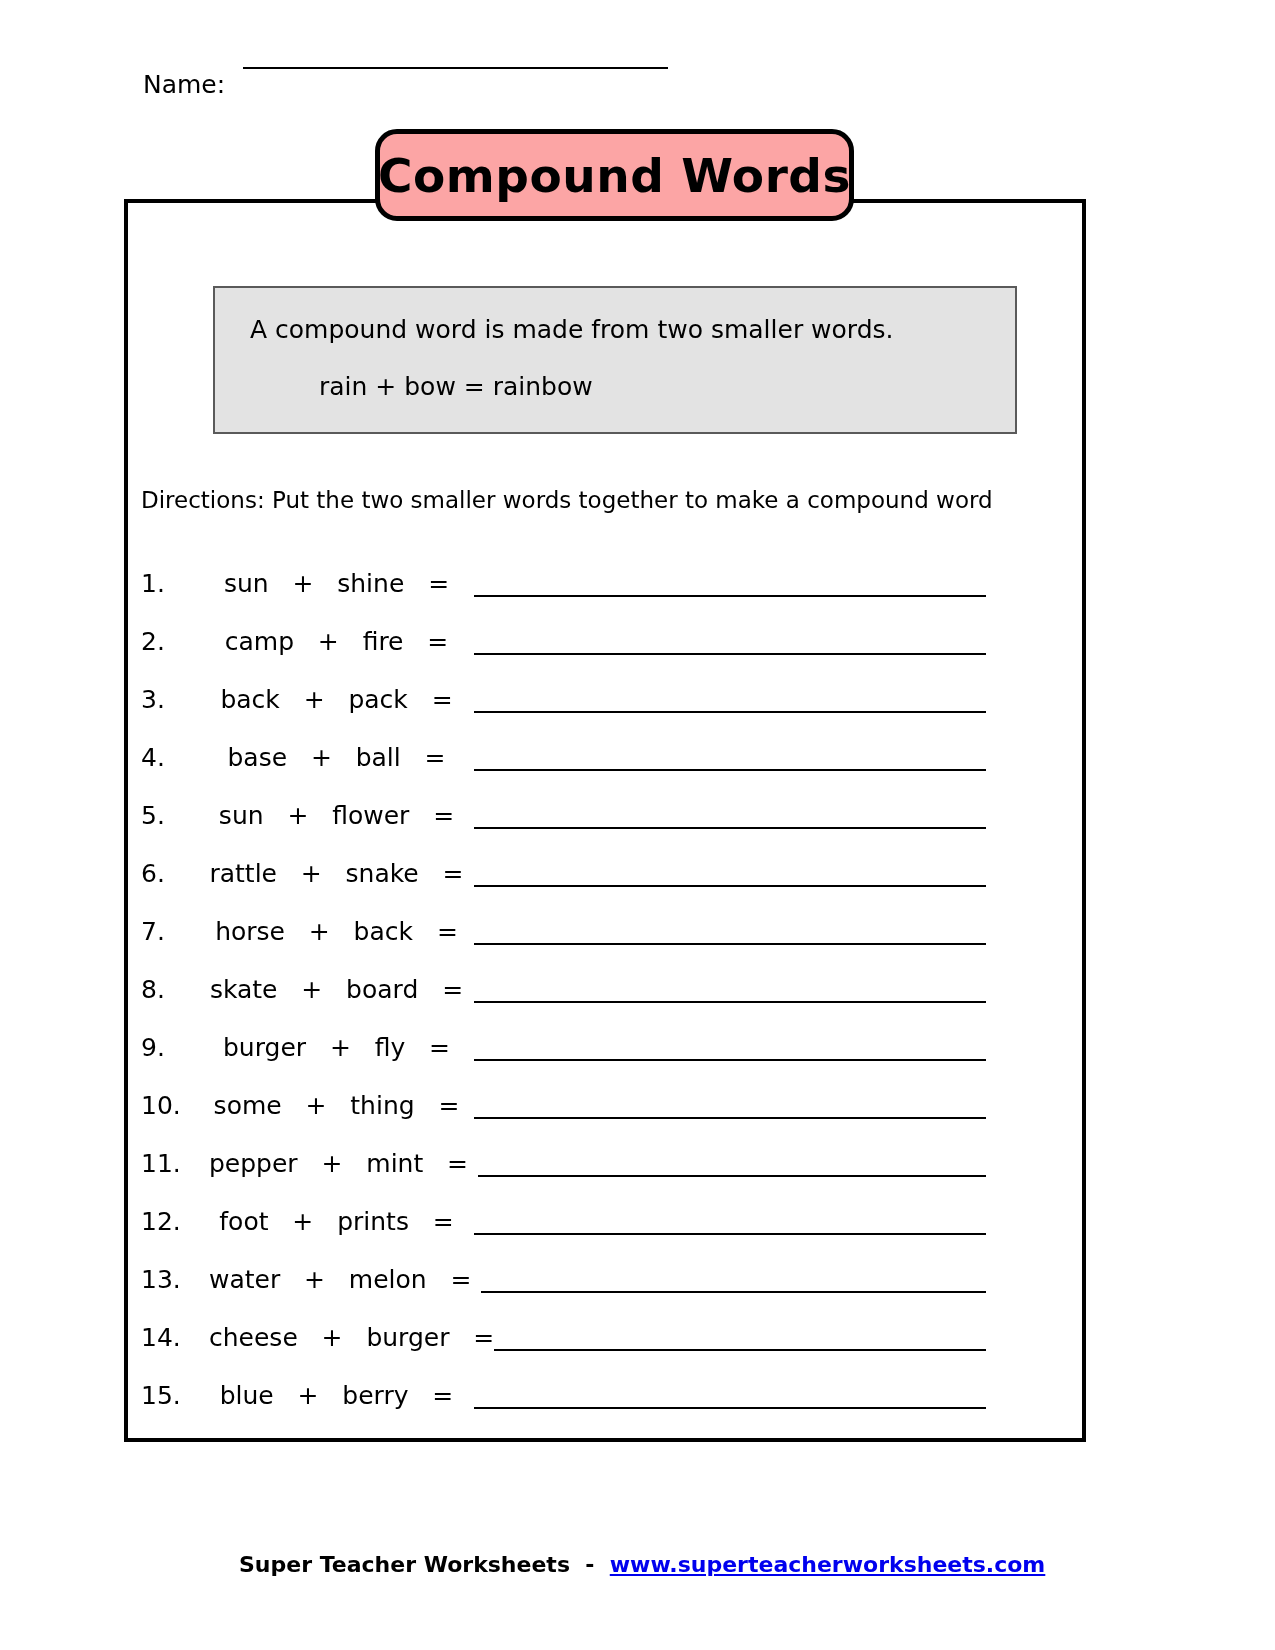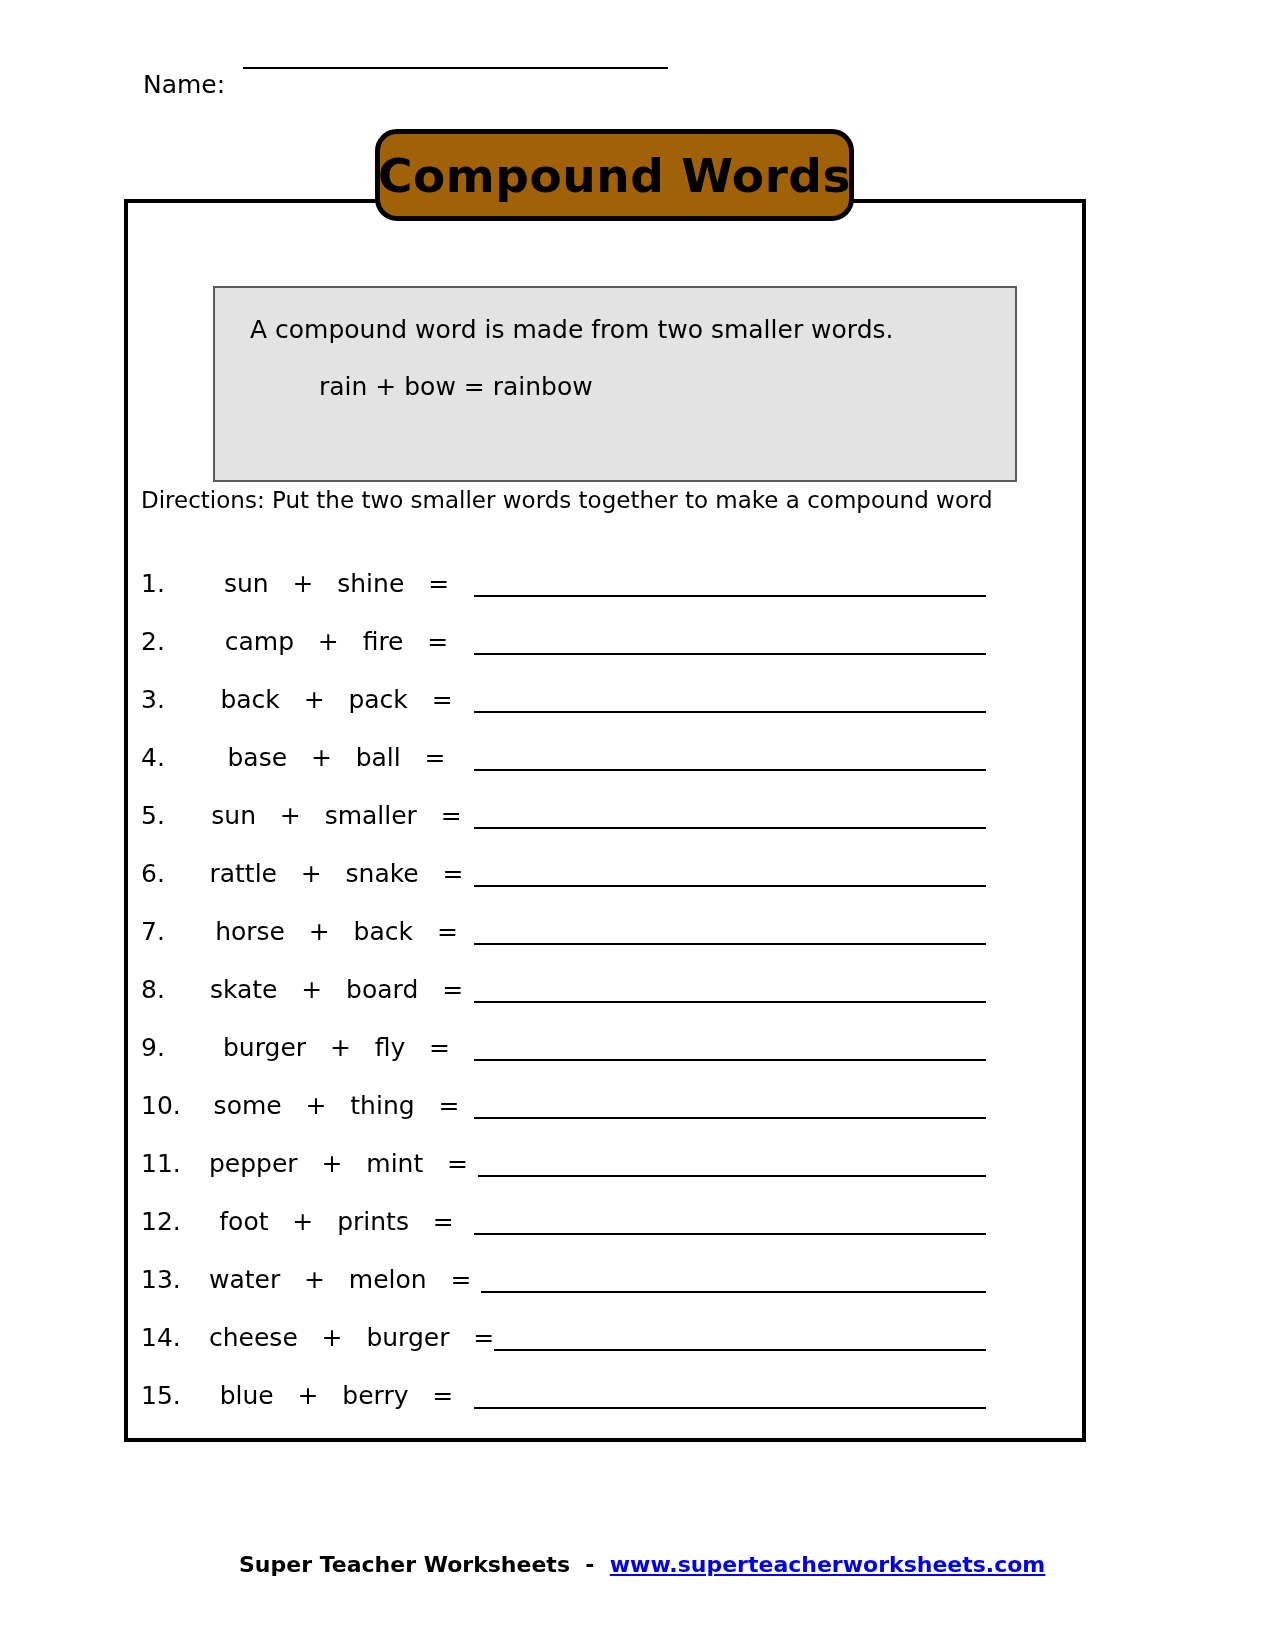--- a/index.html
+++ b/index.html
@@ -52,40 +52,40 @@
 
   
   .title-box {
     position: absolute;
     left: 375px;
     top: 129px;
     width: 479px;
     height: 92px;
     border: 5px solid #000;
     border-radius: 22px;
-    background: #a16207;
+    background: #fca5a5;
     box-sizing: border-box;
     display: flex;
     align-items: center;
     justify-content: center;
   }
   .title-text {
     font-size: 47px;
     font-weight: bold;
     letter-spacing: 0.5px;
     white-space: pre;
   }
 
   
   .def-box {
     position: absolute;
     left: 213px;
     top: 286px;
     width: 804px;
-    height: 196px;
+    height: 148px;
     background: #e3e3e3;
     border: 2px solid #5a5a5a;
     box-sizing: border-box;
   }
   .def-sentence {
     position: absolute;
     left: 35px;
     top: 27px;
     font-size: 25px;
     white-space: pre;
@@ -208,21 +208,21 @@
     <span class="p-expr">back   +   pack   =</span>
     <span class="p-blank"></span>
   </div>
   <div class="problem-row">
     <span class="p-num">4.</span>
     <span class="p-expr">base   +   ball   =</span>
     <span class="p-blank"></span>
   </div>
   <div class="problem-row">
     <span class="p-num">5.</span>
-    <span class="p-expr">sun   +   smaller   =</span>
+    <span class="p-expr">sun   +   flower   =</span>
     <span class="p-blank"></span>
   </div>
   <div class="problem-row">
     <span class="p-num">6.</span>
     <span class="p-expr">rattle   +   snake   =</span>
     <span class="p-blank"></span>
   </div>
   <div class="problem-row">
     <span class="p-num">7.</span>
     <span class="p-expr">horse   +   back   =</span>

